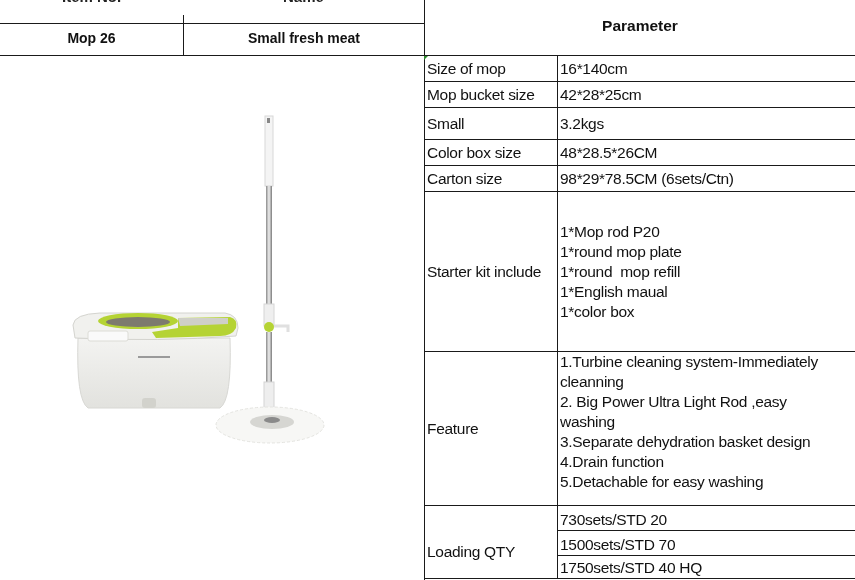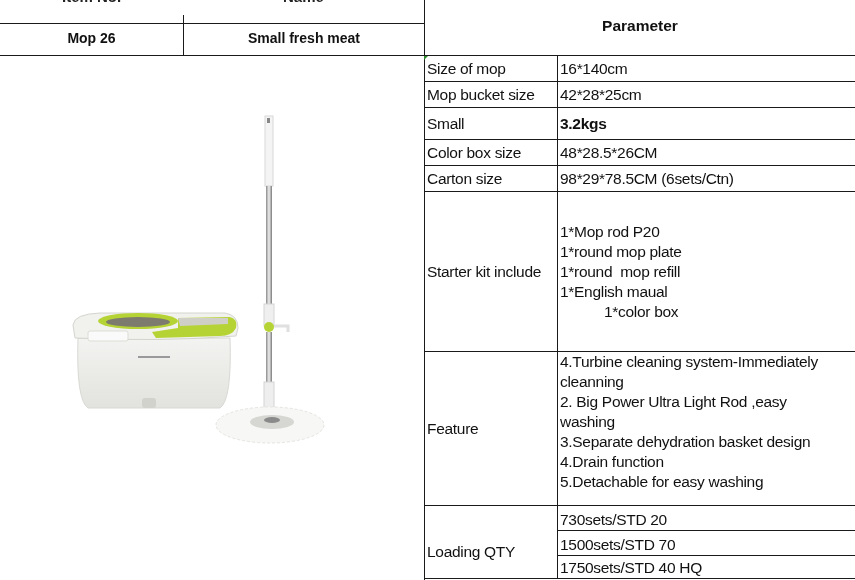--- a/index.html
+++ b/index.html
@@ -91,40 +91,40 @@
 
   <div class="vline" style="left:557px; top:55px; height:524px;"></div>
 
   <div class="cell" style="left:427px; top:59px;">Size of mop</div>
   <div class="cell" style="left:560px; top:59px;">16*140cm</div>
 
   <div class="cell" style="left:427px; top:85px;">Mop bucket size</div>
   <div class="cell" style="left:560px; top:85px;">42*28*25cm</div>
 
   <div class="cell" style="left:427px; top:114px;">Small</div>
-  <div class="cell" style="left:560px; top:114px;font-weight:bold;">3.2kgs</div>
+  <div class="cell" style="left:560px; top:114px;">3.2kgs</div>
 
   <div class="cell" style="left:427px; top:143px;">Color box size</div>
   <div class="cell" style="left:560px; top:143px;">48*28.5*26CM</div>
 
   <div class="cell" style="left:427px; top:169px;">Carton size</div>
   <div class="cell" style="left:560px; top:169px;">98*29*78.5CM (6sets/Ctn)</div>
 
   <div class="cell" style="left:427px; top:262px;">Starter kit include</div>
   <div>
     <div class="cell" style="left:560px; top:222px;">1*Mop rod P20</div>
     <div class="cell" style="left:560px; top:242px;">1*round mop plate</div>
     <div class="cell" style="left:560px; top:262px; white-space:pre;">1*round  mop refill</div>
     <div class="cell" style="left:560px; top:282px;">1*English maual</div>
-    <div class="cell" style="left:560px; top:302px;margin-left:44px;">1*color box</div>
+    <div class="cell" style="left:560px; top:302px;">1*color box</div>
   </div>
 
   <div class="cell" style="left:427px; top:419px;">Feature</div>
   <div>
-    <div class="cell" style="left:560px; top:352px;">4.Turbine cleaning system-Immediately</div>
+    <div class="cell" style="left:560px; top:352px;">1.Turbine cleaning system-Immediately</div>
     <div class="cell" style="left:560px; top:372px;">cleanning</div>
     <div class="cell" style="left:560px; top:392px;">2. Big Power Ultra Light Rod ,easy</div>
     <div class="cell" style="left:560px; top:412px;">washing</div>
     <div class="cell" style="left:560px; top:432px;">3.Separate dehydration basket design</div>
     <div class="cell" style="left:560px; top:452px;">4.Drain function</div>
     <div class="cell" style="left:560px; top:472px;">5.Detachable for easy washing</div>
   </div>
 
   <div class="cell" style="left:427px; top:542px;">Loading QTY</div>
   <div class="cell" style="left:560px; top:510px;">730sets/STD 20</div>

